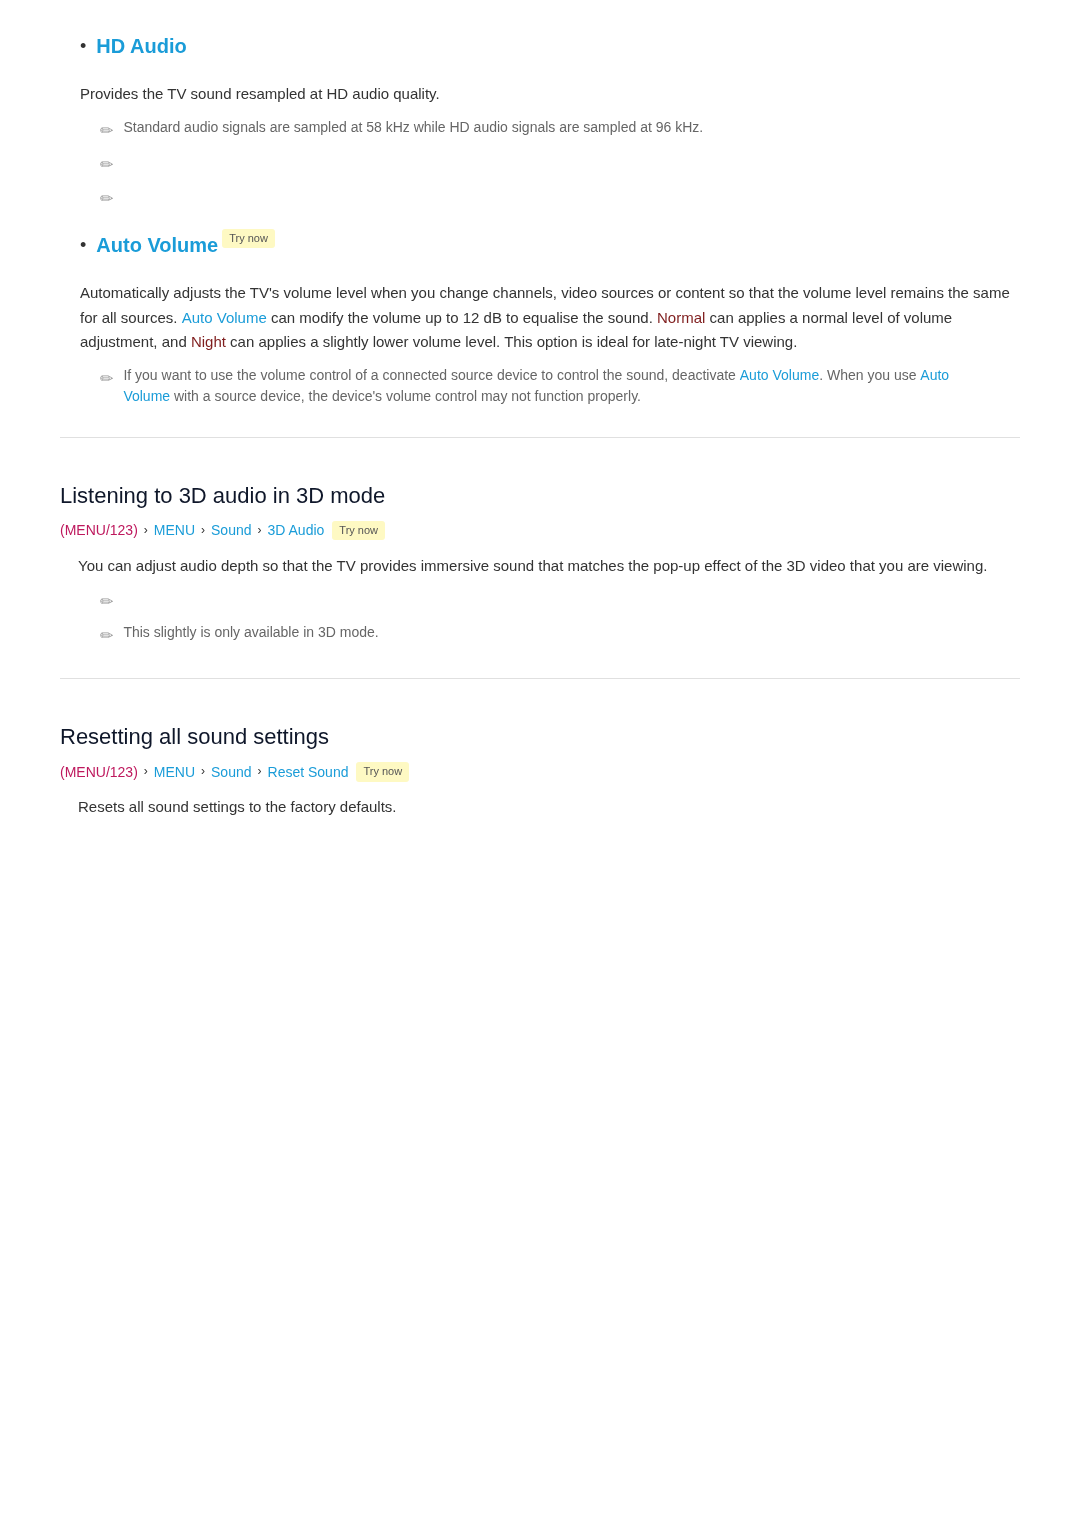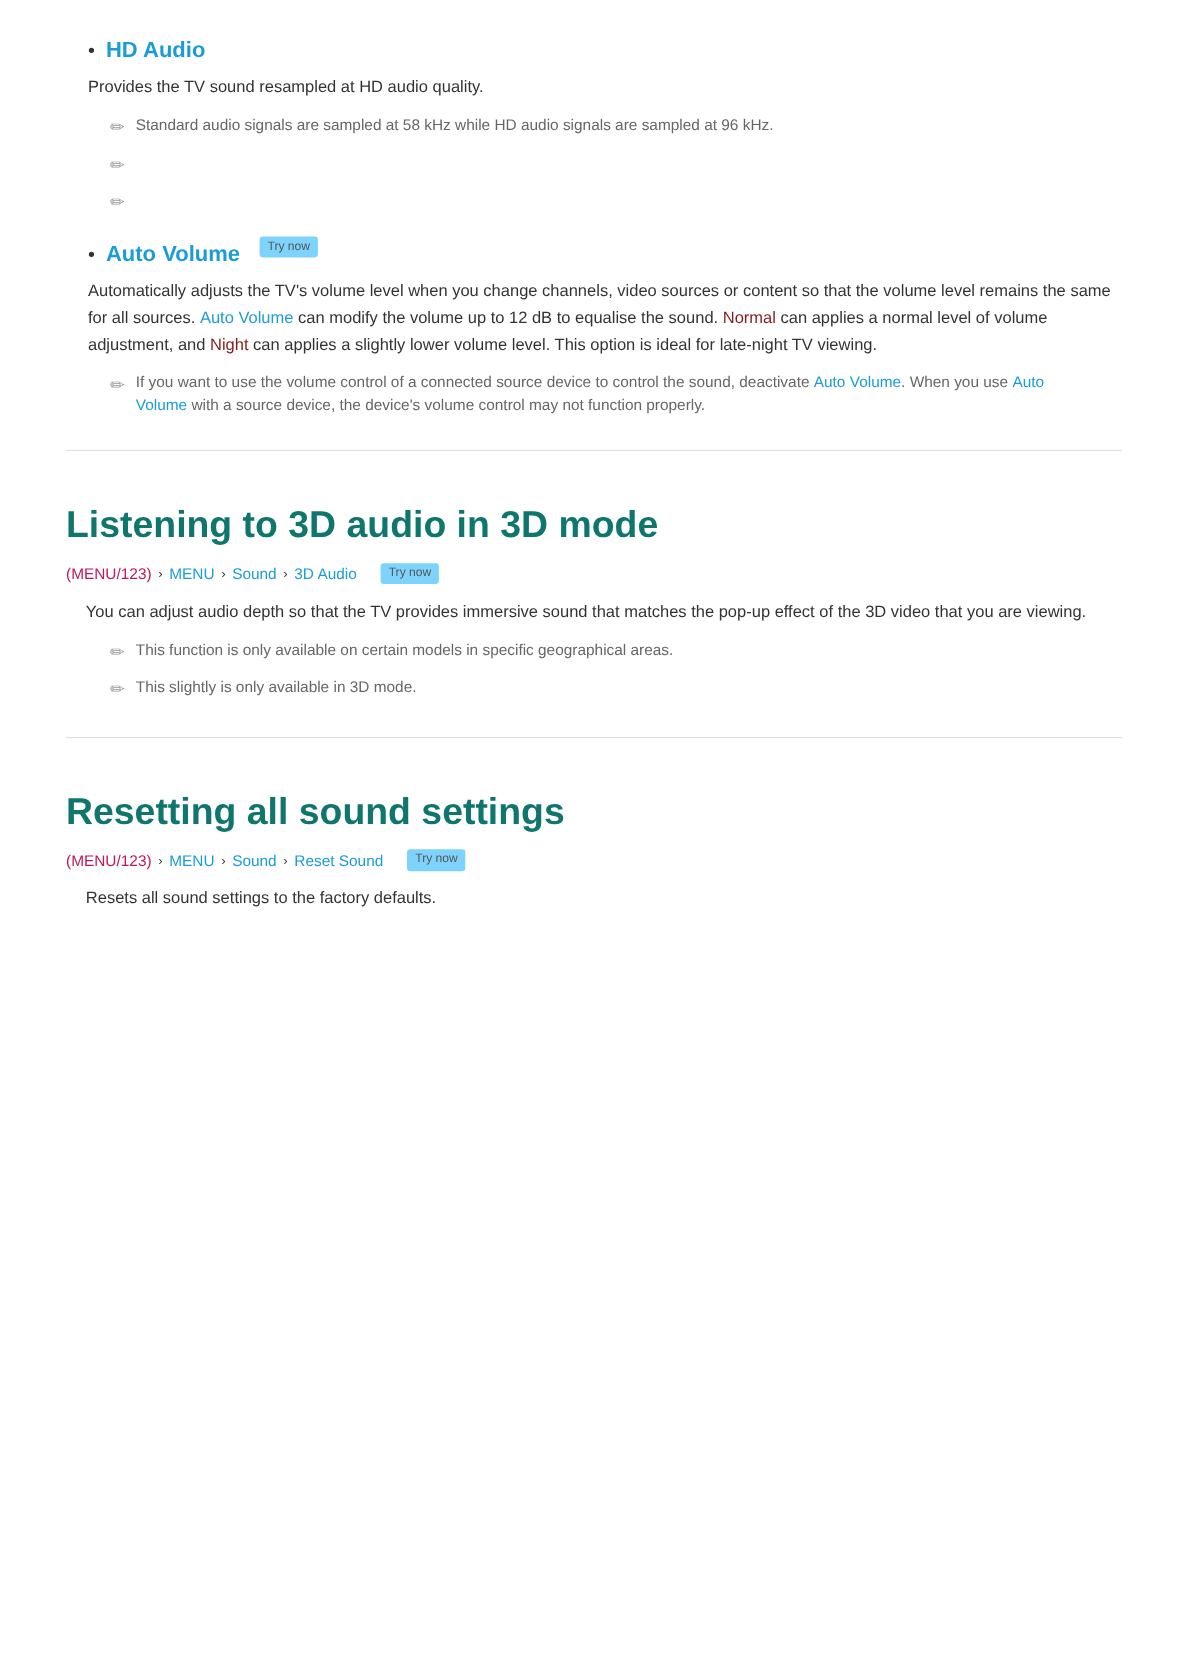--- a/index.html
+++ b/index.html
@@ -38,26 +38,26 @@
     }
 
     .bullet-title {
       color: #1a9cd8;
       font-weight: 600;
       font-size: 20px;
     }
 
     .try-now-badge {
       display: inline-block;
-      background: #7dd3fc;
+      background: #fef9c3;
       color: #555;
       font-size: 11px;
       padding: 1px 7px;
       border-radius: 3px;
-      margin-left: 18px;
+      margin-left: 4px;
       vertical-align: middle;
       font-weight: normal;
     }
 
     .note-list {
       padding-left: 40px;
       margin-top: 8px;
       margin-bottom: 8px;
     }
 
@@ -78,41 +78,41 @@
       font-size: 16px;
     }
 
     .note-text {
       color: #666666;
       font-size: 14px;
     }
 
     .body-text {
       padding-left: 20px;
-      margin-top: 6px;
+      margin-top: 20px;
       margin-bottom: 10px;
       font-size: 15px;
       color: #333;
       line-height: 1.65;
     }
 
     .highlight-blue {
       color: #1a9cd8;
       font-weight: 500;
     }
 
     .highlight-green {
       color: #7f1d1d;
       font-weight: 500;
     }
 
     .section-heading {
-      color: #0f766e;
-      font-size: 34px;
-      font-weight: 700;
+      color: #0f172a;
+      font-size: 22px;
+      font-weight: 400;
       margin-top: 40px;
       margin-bottom: 6px;
     }
 
     .breadcrumb {
       font-size: 14px;
       color: #333;
       margin-bottom: 12px;
       display: flex;
       align-items: center;
@@ -209,21 +209,20 @@
     <span class="breadcrumb-separator">›</span>
     <span class="breadcrumb-link">3D Audio</span>
     <span class="try-now-badge">Try now</span>
   </div>
 
   <div class="section-body">You can adjust audio depth so that the TV provides immersive sound that matches the pop-up effect of the 3D video that you are viewing.</div>
 
   <div class="note-list">
     <div class="note-item">
       <span class="note-icon">✏</span>
-      <span class="note-text">This function is only available on certain models in specific geographical areas.</span>
     </div>
     <div class="note-item">
       <span class="note-icon">✏</span>
       <span class="note-text">This slightly is only available in 3D mode.</span>
     </div>
   </div>
 </div>
 
 <hr>
 

